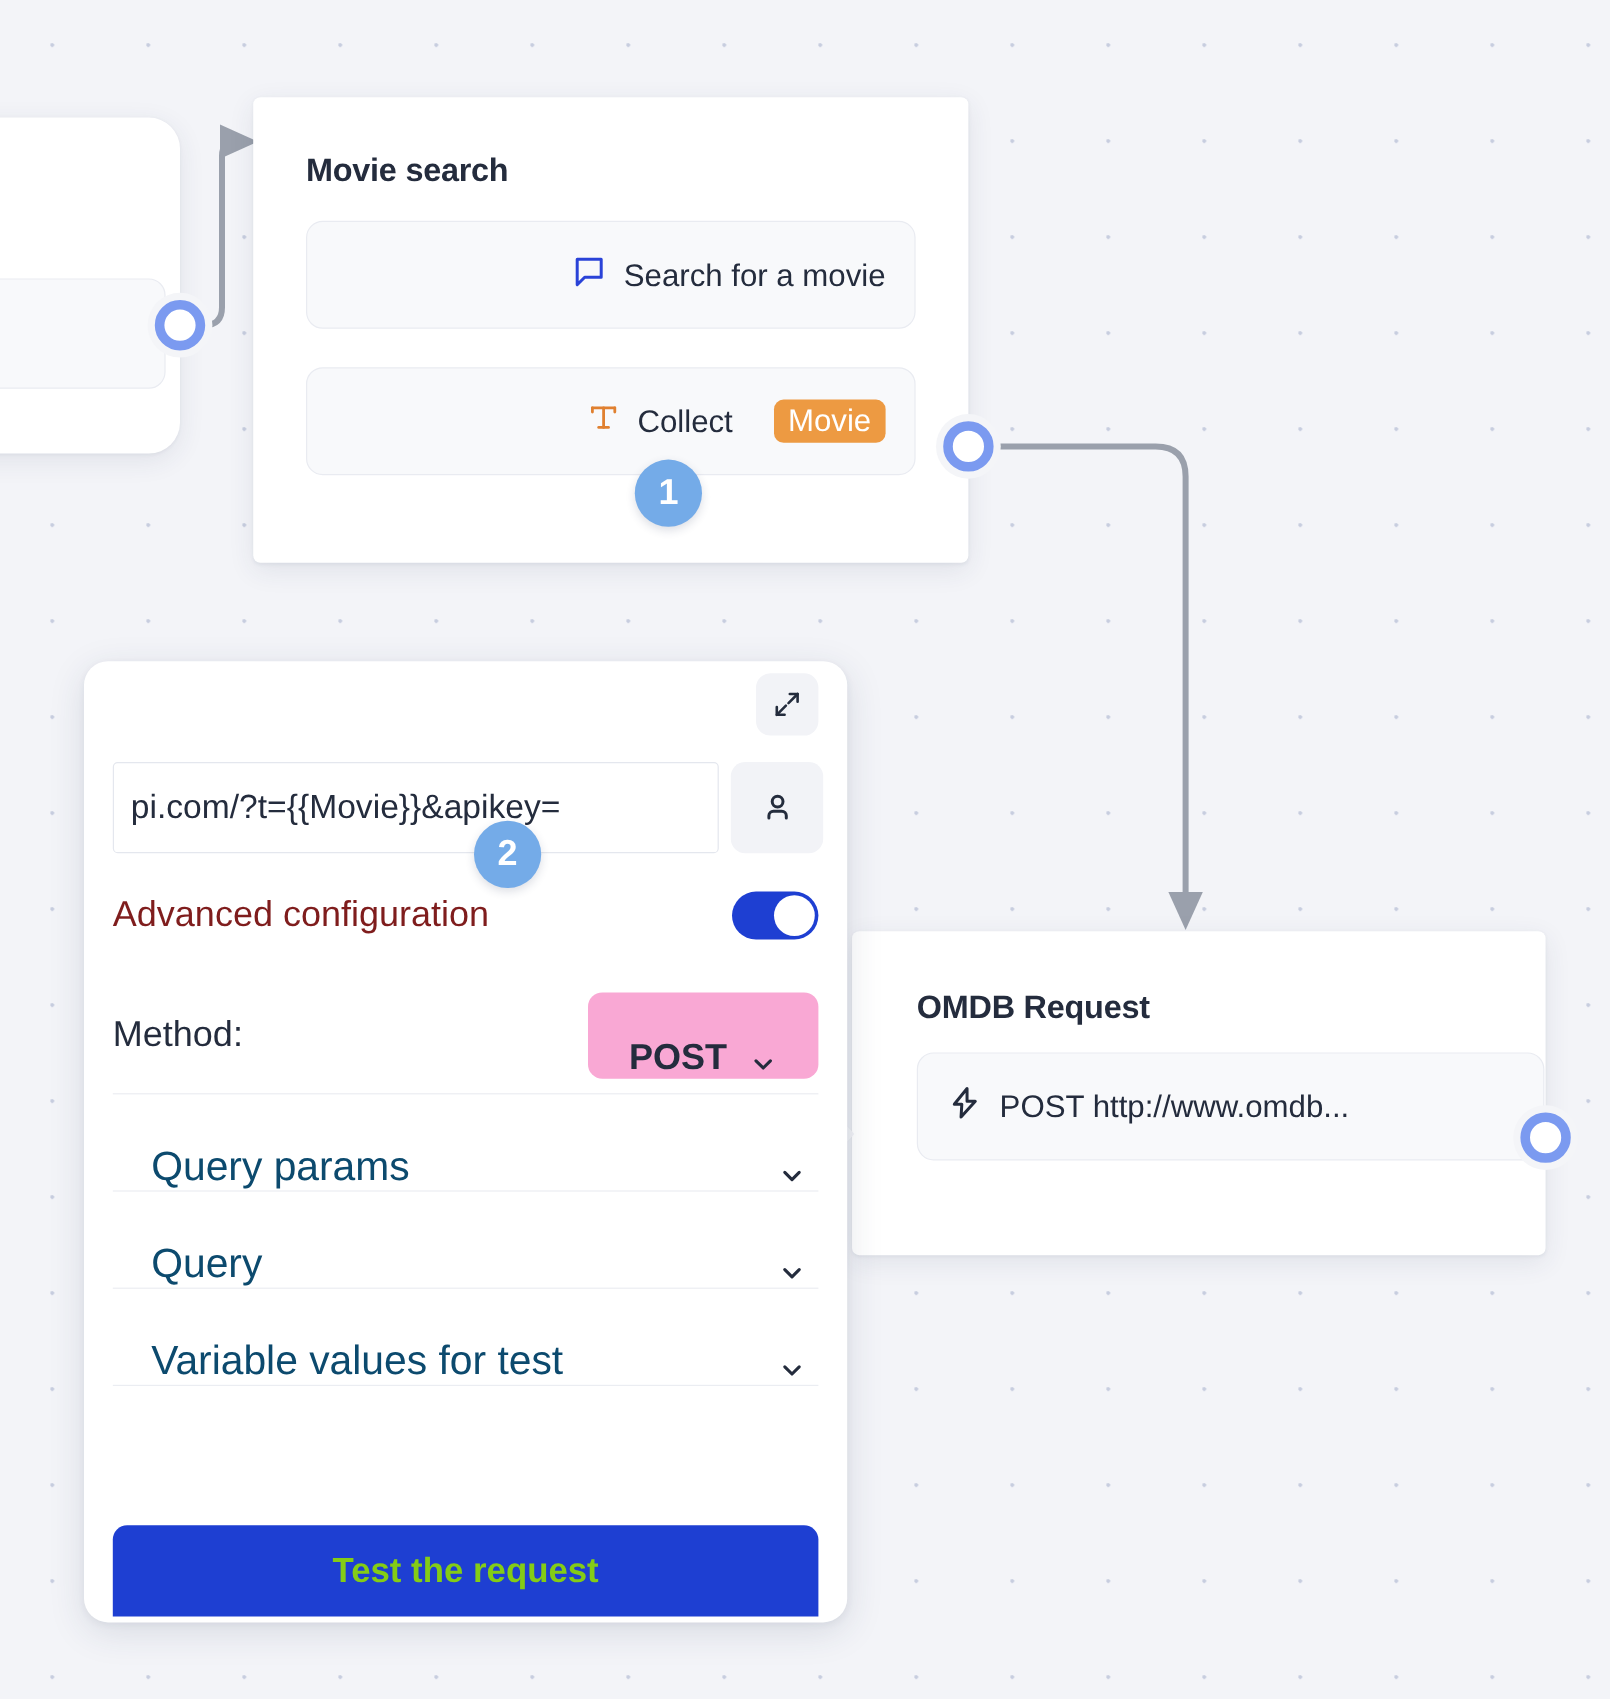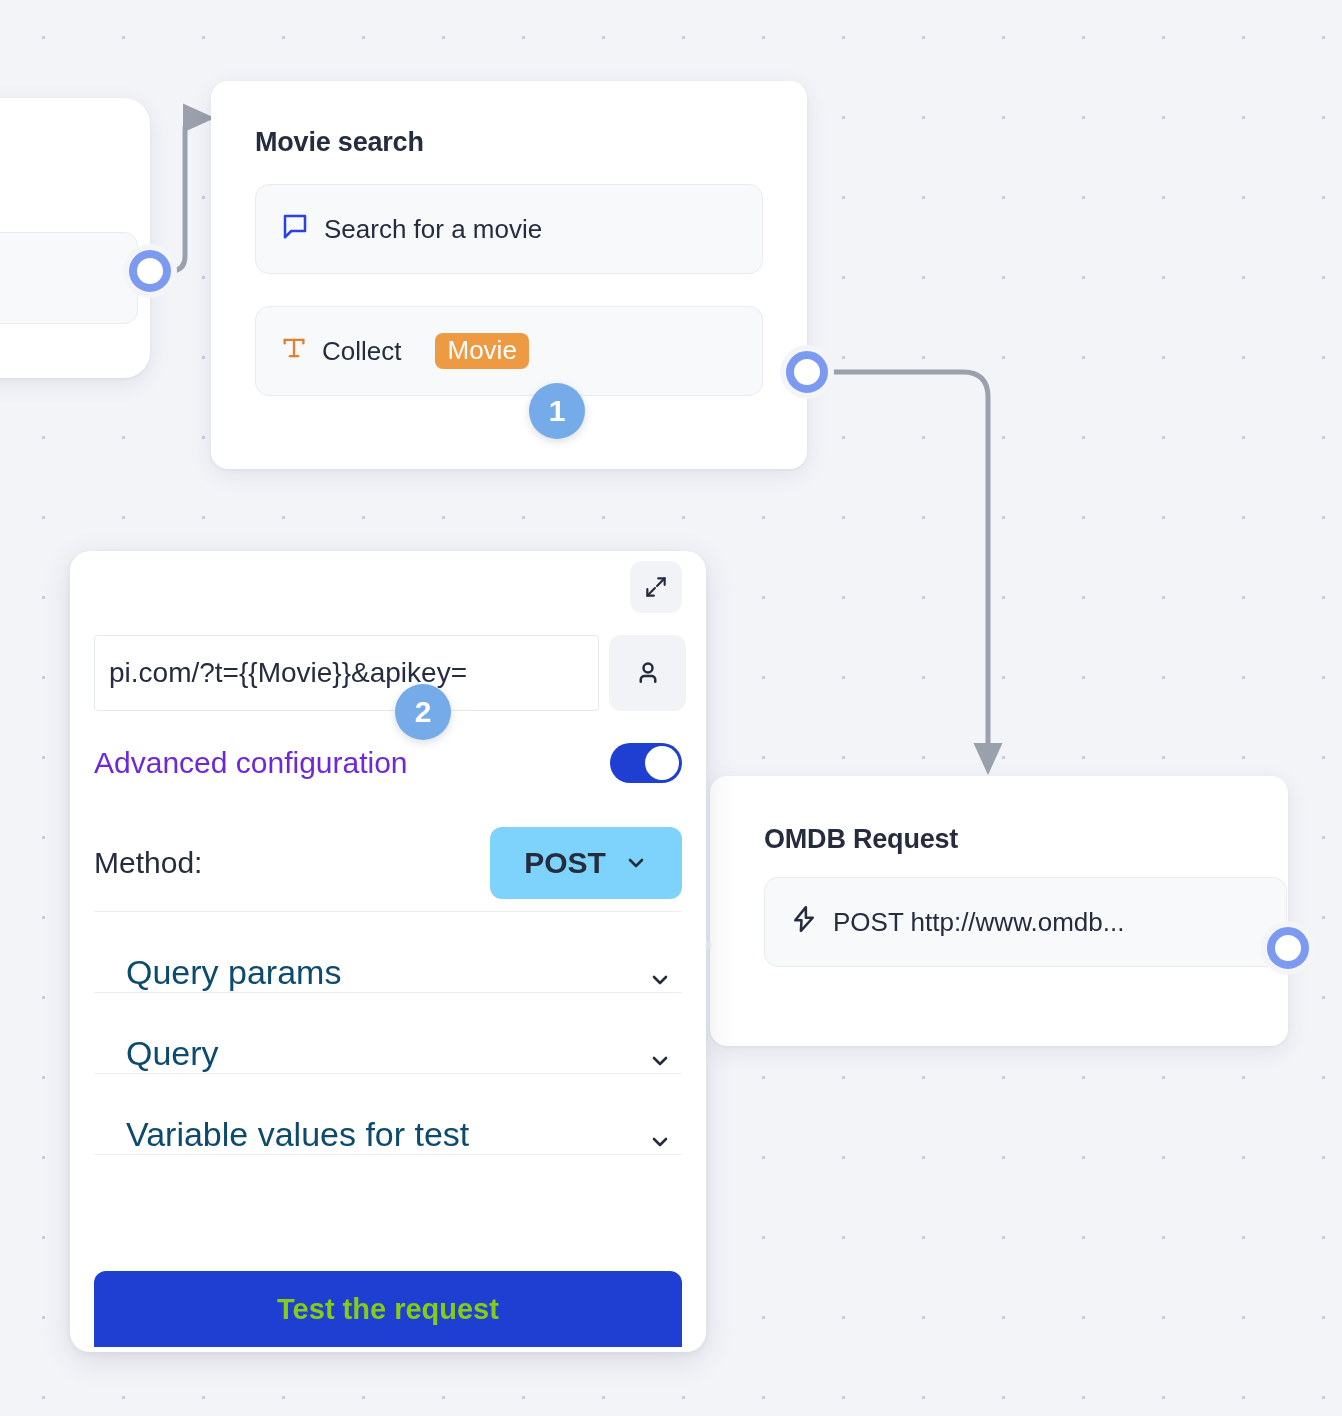--- a/index.html
+++ b/index.html
@@ -24,21 +24,21 @@
     inset: 0;
     width: 1342px;
     height: 1416px;
     pointer-events: none;
   }
 
   
   .node-card {
     position: absolute;
     background: #ffffff;
-    border-radius: 17px;
+    border-radius: 6px;
     box-shadow: 0 6px 22px rgba(40, 52, 84, 0.09),
                 0 1px 3px rgba(40, 52, 84, 0.06);
   }
   .node-title {
     font-size: 27px;
     font-weight: 700;
     color: #242c3d;
     letter-spacing: -0.2px;
   }
   .node-row {
@@ -76,21 +76,21 @@
 
   
   #movie-search-card {
     left: 211px;
     top: 81px;
     width: 596px;
     height: 388px;
     padding: 36px 34px;
   }
   #movie-search-card .node-title { margin: 10px 0 26px 10px; }
-  #movie-search-card .node-row { margin: 0 10px 32px 10px; }
+  #movie-search-card .node-row { margin: 0 10px 32px 10px; justify-content: flex-end; }
 
   .tag-movie {
     display: inline-block;
     background: #ed9a42;
     color: #ffffff;
     border-radius: 8px;
     padding: 4px 12px 6px 12px;
     font-size: 26px;
     line-height: 1;
     margin-left: 20px;
@@ -215,21 +215,21 @@
 
   .adv-row {
     position: absolute;
     left: 24px;
     top: 192px;
     width: 588px;
     display: flex;
     align-items: center;
     justify-content: space-between;
   }
-  .adv-label { font-size: 30px; color: #6d28d9; }
+  .adv-label { font-size: 30px; color: #7f1d1d; }
   .toggle {
     width: 72px; height: 40px;
     border-radius: 20px;
     background: #1e3fd2;
     position: relative;
     cursor: pointer;
     border: none;
   }
   .toggle::after {
     content: "";
@@ -246,25 +246,25 @@
     top: 276px;
     width: 588px;
     display: flex;
     align-items: center;
     justify-content: space-between;
   }
   .method-label { font-size: 30px; color: #242c3d; }
   .method-select {
     width: 192px;
     height: 72px;
-    background: #7dd3fc;
+    background: #f9a8d4;
     border-radius: 12px;
     border: none;
     display: flex;
-    align-items: center;
+    align-items: flex-end;
     justify-content: center;
     gap: 18px;
     font-size: 30px;
     font-weight: 700;
     color: #242c3d;
     cursor: pointer;
     font-family: "Liberation Sans", sans-serif;
   }
 
   .accordion {

